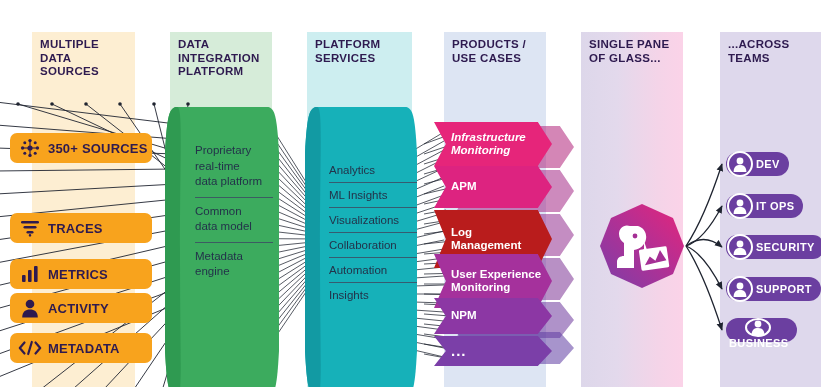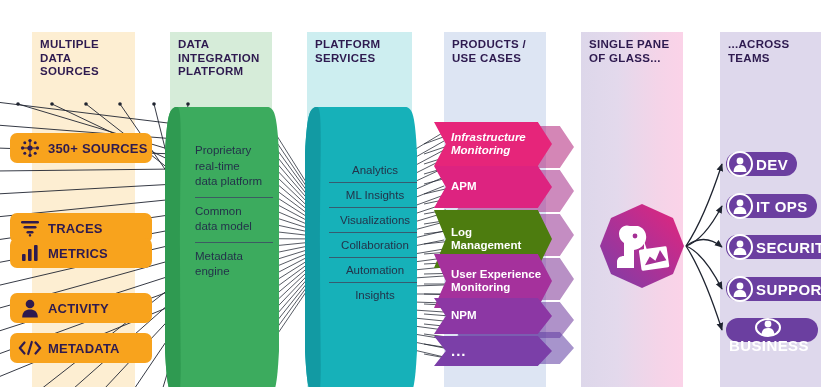--- a/index.html
+++ b/index.html
@@ -44,38 +44,38 @@
   
   #greencyl{position:absolute;left:163px;top:75px;width:118px;height:290px;z-index:20;}
   .cyltext{position:absolute;left:195px;top:105px;width:82px;z-index:25;
     color:#23334a;font-size:11.5px;line-height:15.5px;}
   .cyltext .seg{padding:6px 0 7px 0;}
   .cyltext .rule{height:1px;background:#3c4d63;opacity:.85;width:78px;}
 
   
   #tealcyl{position:absolute;left:303px;top:75px;width:116px;height:290px;z-index:20;}
   .tealtext{position:absolute;left:329px;top:126px;width:92px;z-index:25;
-    color:#23334a;font-size:11.5px;line-height:15px;text-align:center;}
+    color:#23334a;font-size:11.5px;line-height:15px;}
   .tealtext .seg{padding:5px 0 4px 0;}
   .tealtext .rule{height:1px;background:#3c4d63;opacity:.85;width:88px;}
 
   
   #chevrons{position:absolute;left:434px;top:86px;width:160px;height:248px;z-index:22;}
   .chev{position:absolute;left:0;width:118px;
     display:flex;align-items:center;
     clip-path:polygon(0 0,88% 0,100% 50%,88% 100%,0 100%,10% 50%);}
   .chev .ctxt{color:#ffffff;font-weight:bold;font-size:11.5px;
     line-height:13.5px;padding-left:17px;padding-right:6px;}
   .chevshadow{position:absolute;width:118px;opacity:.55;
     clip-path:polygon(0 0,88% 0,100% 50%,88% 100%,0 100%,10% 50%);}
 
   
   .team{position:absolute;height:24px;display:flex;align-items:center;
     background:#6b3fa0;border-radius:13px;z-index:25;padding-right:9px;}
-  .team .tlbl{color:#fff;font-weight:bold;font-size:15px;letter-spacing:.4px;
+  .team .tlbl{color:#fff;font-weight:bold;font-size:11px;letter-spacing:.4px;
     white-space:nowrap;margin-left:3px;}
   .avatar{width:22px;height:22px;min-width:22px;border-radius:50%;
     background:#6b3fa0;border:2px solid #ffffff;margin-left:1px;
     display:flex;align-items:center;justify-content:center;}
 
   
   #hexlogo{position:absolute;left:600px;top:172px;width:84px;height:84px;z-index:30;}
 </style>
 </head>
 <body>
@@ -290,21 +290,21 @@
           <rect x="1" y="1" width="18" height="2.6" rx="1.3"></rect>
           <rect x="3.5" y="6" width="13" height="2.6" rx="1.3"></rect>
           <rect x="6.5" y="11" width="7" height="2.6" rx="1.3"></rect>
           <rect x="8.8" y="14" width="2.4" height="2.6" rx="1.2"></rect>
         </g>
       </svg>
     </span>
     <span class="lbl">TRACES</span>
   </div>
 
-  <div class="srcbadge" style="top:206px">
+  <div class="srcbadge" style="top:227px">
     <span class="ico">
       <svg width="18" height="18" viewBox="0 0 18 18">
         <g fill="#2e1a4f">
           <rect x="1" y="10" width="3.6" height="7" rx="1"></rect>
           <rect x="7" y="5" width="3.6" height="12" rx="1"></rect>
           <rect x="13" y="1" width="3.6" height="16" rx="1"></rect>
         </g>
       </svg>
     </span>
     <span class="lbl">METRICS</span>
@@ -393,21 +393,21 @@
         <div>Monitoring</div>
       </div>
     </div>
 
     <div class="chev" style="top:48px;height:42px;background:#dd2380;">
       <div class="ctxt">
         <div>APM</div>
       </div>
     </div>
 
-    <div class="chev" style="top:92px;height:58px;background:#4d7c0f;align-items:center;">
+    <div class="chev" style="top:92px;height:58px;background:#b91c1c;align-items:center;">
       <div class="ctxt">
         <div>Log</div>
         <div>Management</div>
       </div>
     </div>
 
     <div class="chev" style="top:136px;height:54px;background:#a5319c;">
       <div class="ctxt">
         <div>User Experience</div>
         <div>Monitoring</div>

